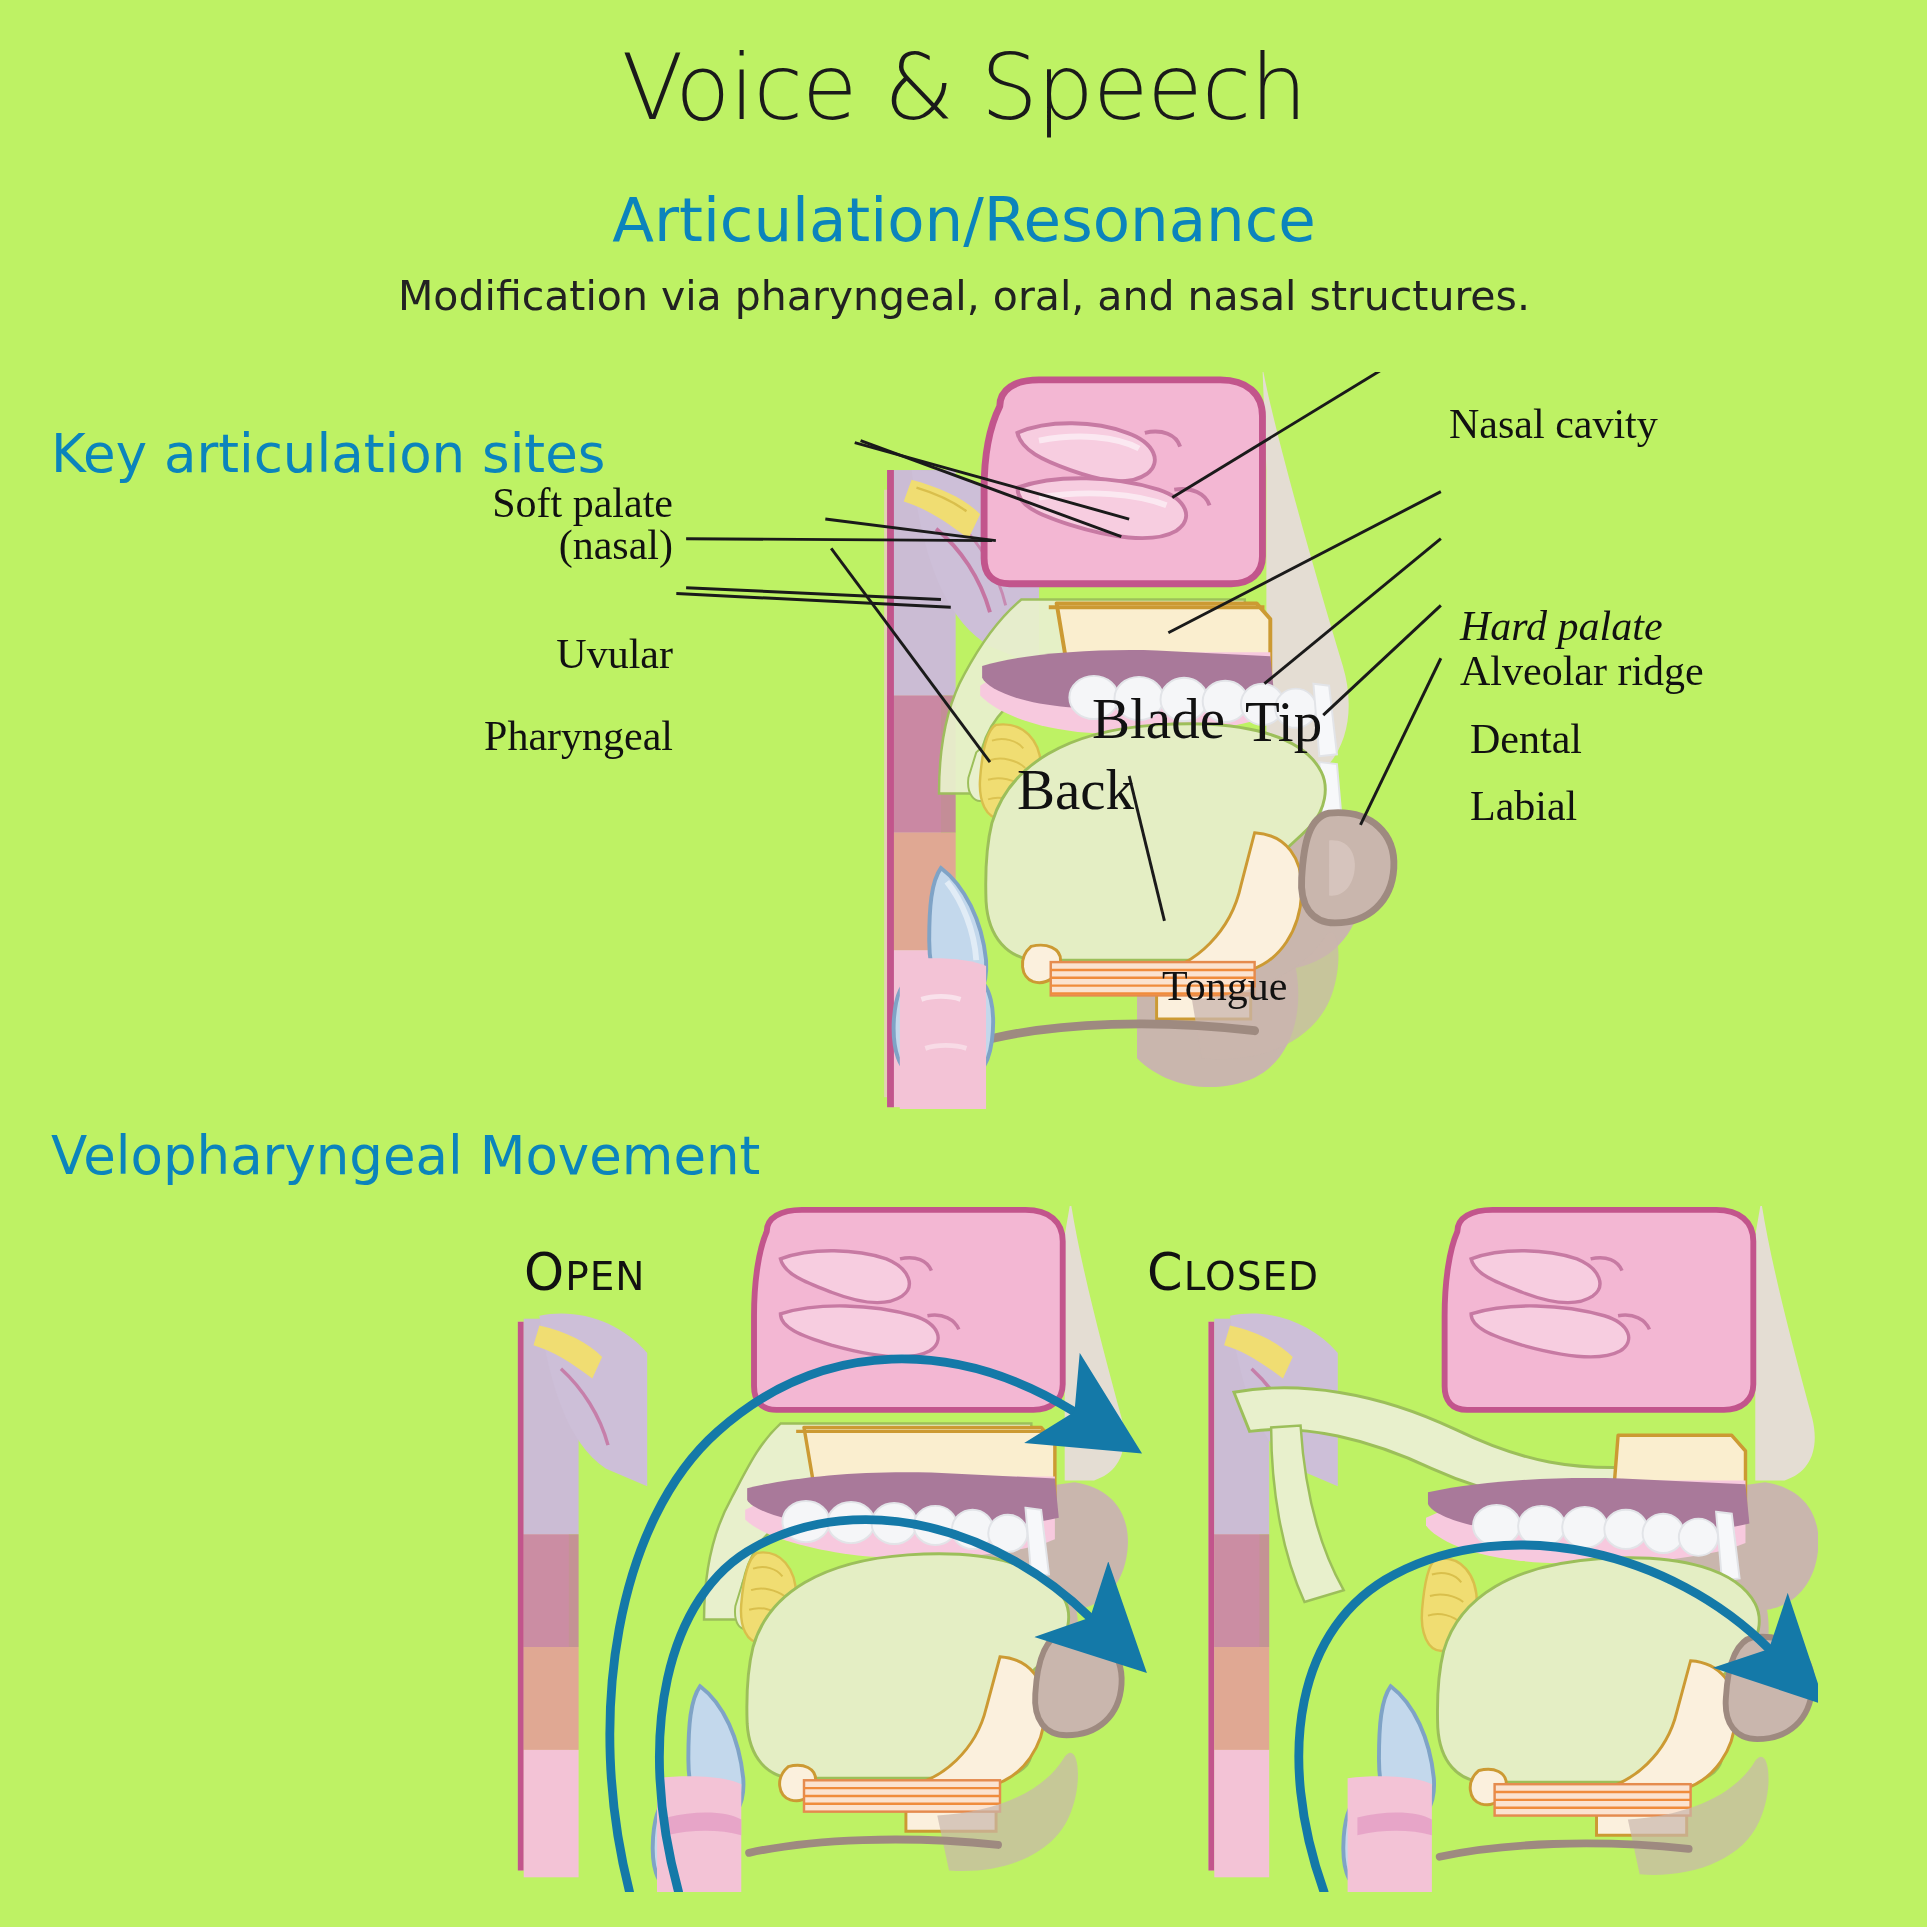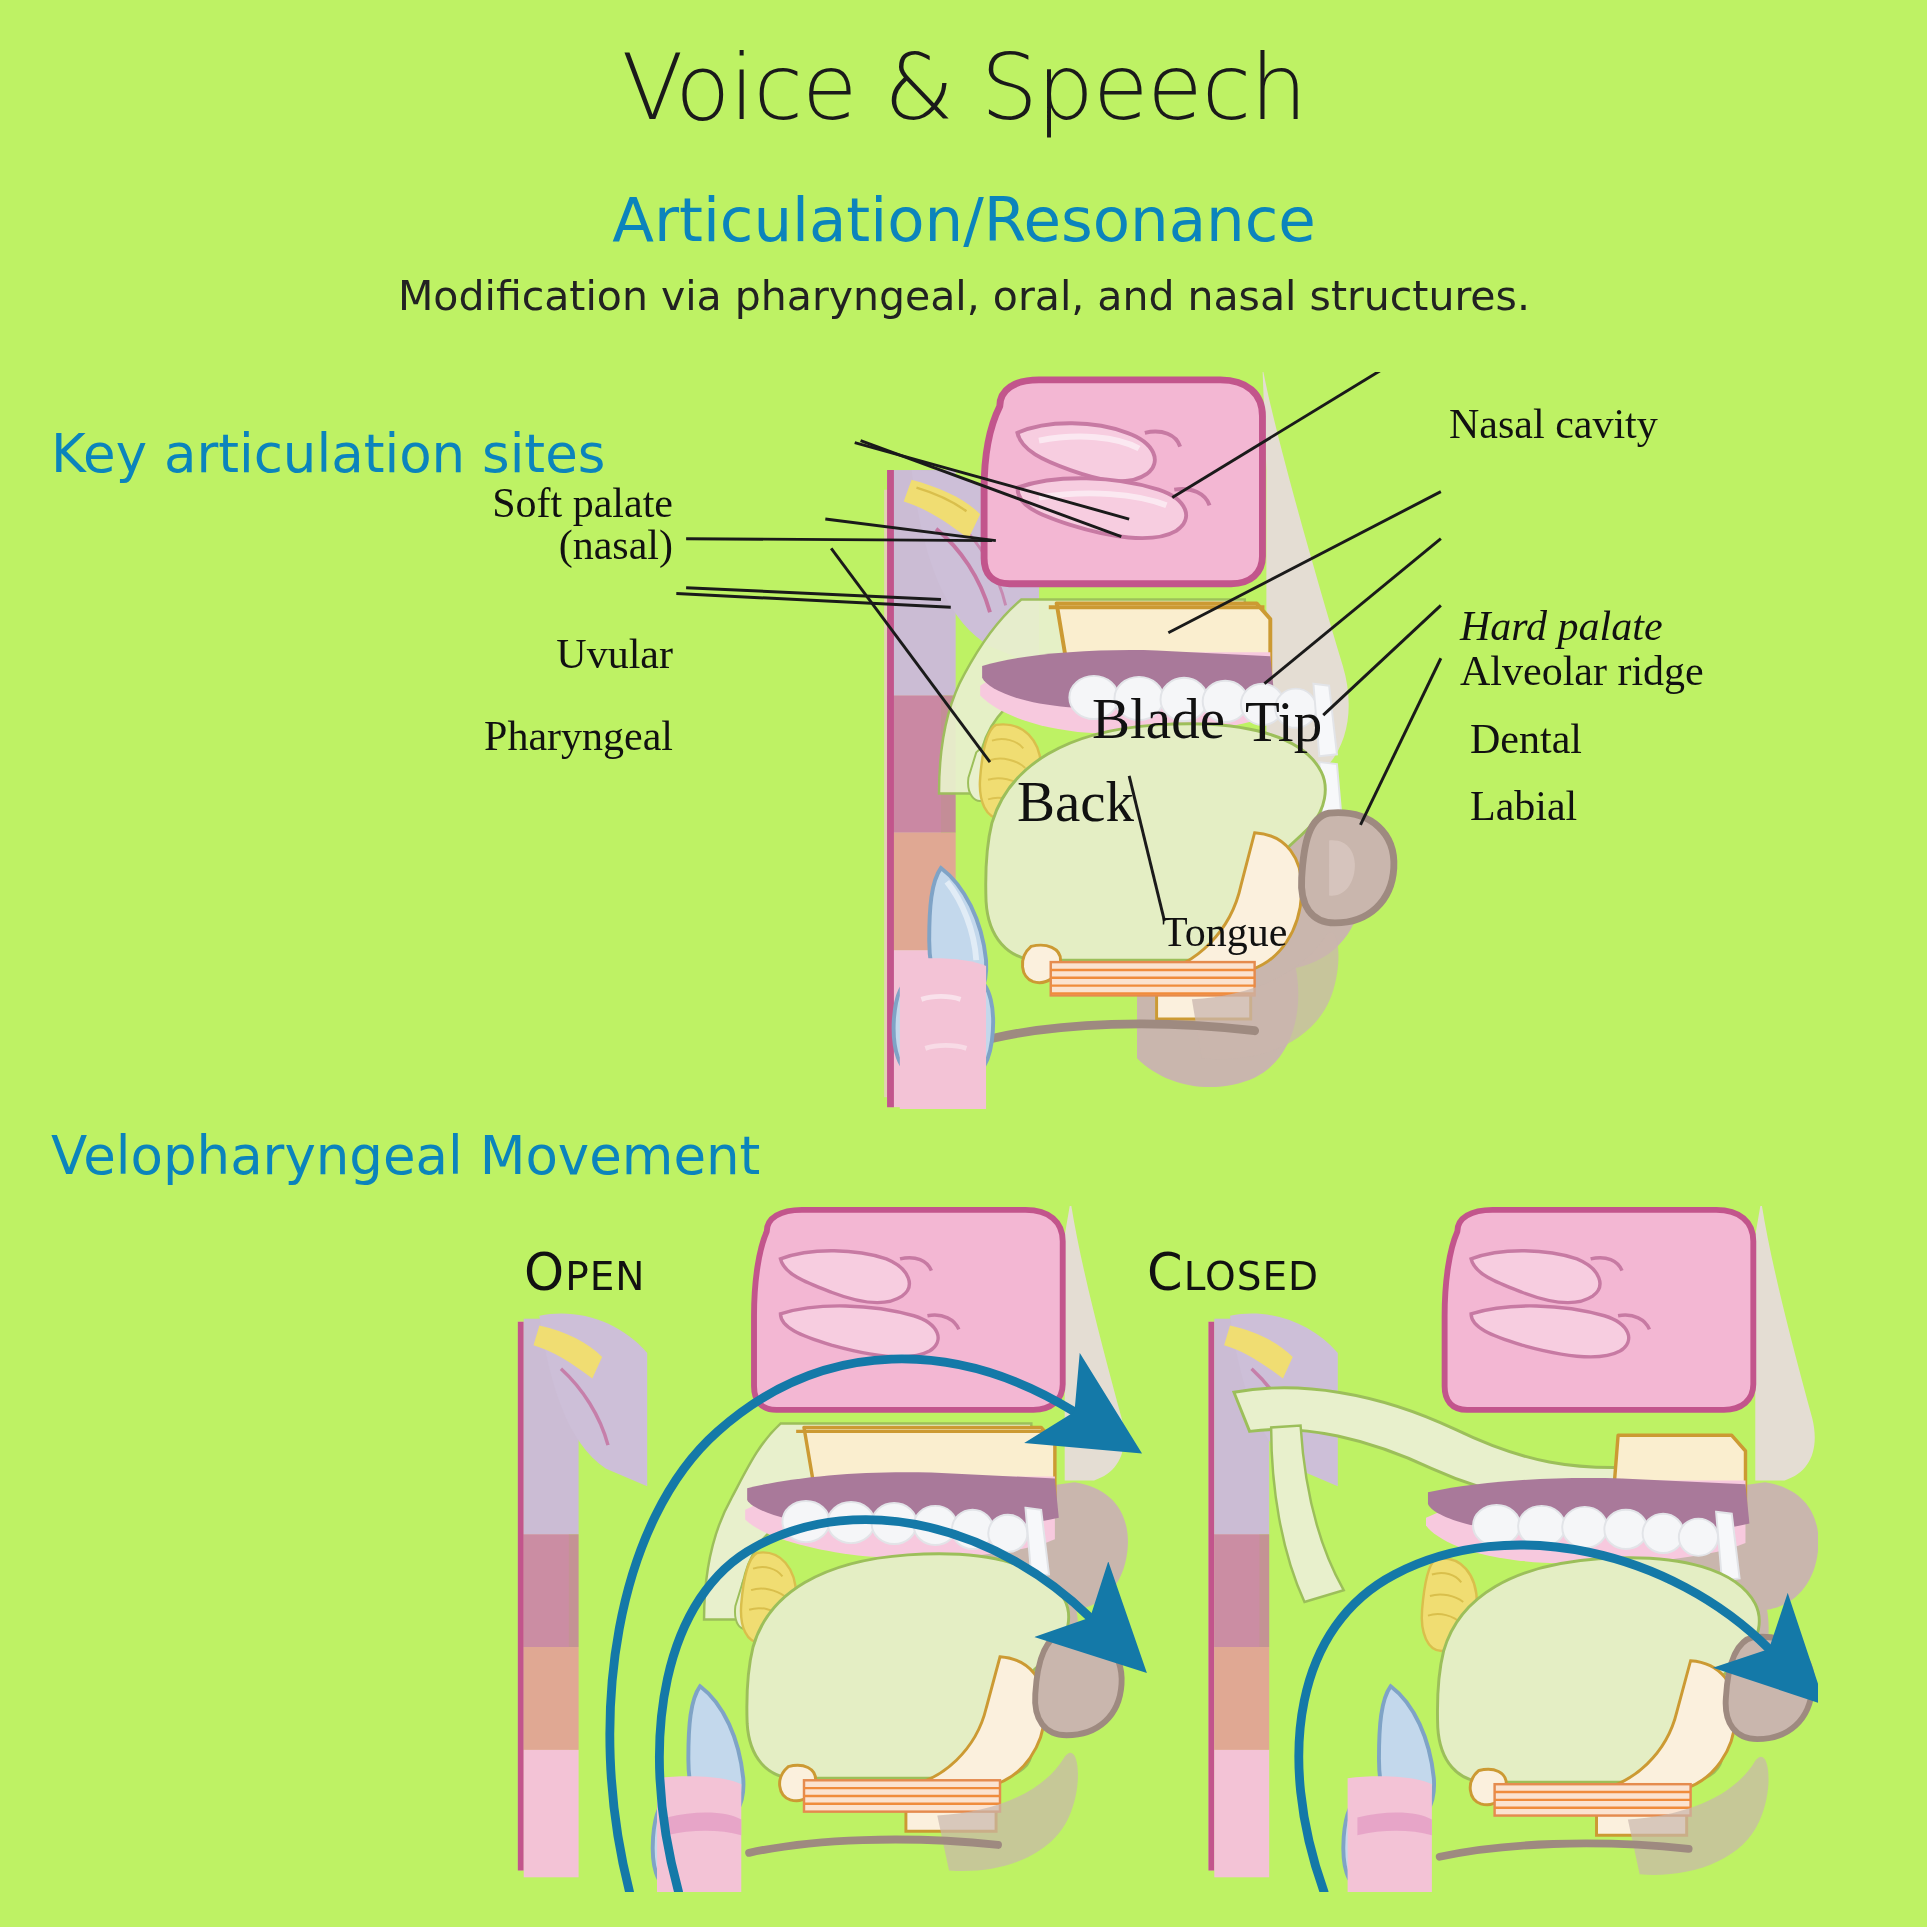--- a/index.html
+++ b/index.html
@@ -268,23 +268,23 @@
   <div class="callout r" style="top:714px; left:379px; width:294px;">Pharyngeal</div>
 
   <div class="callout" style="top:402px; left:1449px;">Nasal cavity</div>
   <div class="callout" style="top:604px; left:1460px;font-style:italic;">Hard palate</div>
   <div class="callout" style="top:649px; left:1460px;">Alveolar ridge</div>
   <div class="callout" style="top:717px; left:1470px;">Dental</div>
   <div class="callout" style="top:784px; left:1470px;">Labial</div>
 
   <div class="inner-label" style="top:686px; left:1092px;">Blade</div>
   <div class="inner-label" style="top:689px; left:1245px;">Tip</div>
-  <div class="inner-label" style="top:757px; left:1017px;margin-top:12px;">Back</div>
-
-  <div class="callout" style="top:910px; left:1162px;">Tongue</div>
+  <div class="inner-label" style="top:757px; left:1017px;">Back</div>
+
+  <div class="callout" style="top:964px; left:1162px;">Tongue</div>
 
   <div class="panel-label" style="top:1243px; left:524px;">
     <span class="cap">O</span><span>PEN</span>
   </div>
 
   <svg width="686" height="686" viewBox="0 0 700 700" style="position:absolute; top:1206px; left:510px;">
     <defs>
       <marker id="ah-open1" markerWidth="14" markerHeight="14" refX="3" refY="6" orient="auto" markerUnits="strokeWidth">
         <path d="M0,0 L12,6 L0,12 L3,6 Z" fill="#1479a8"></path>
       </marker>

